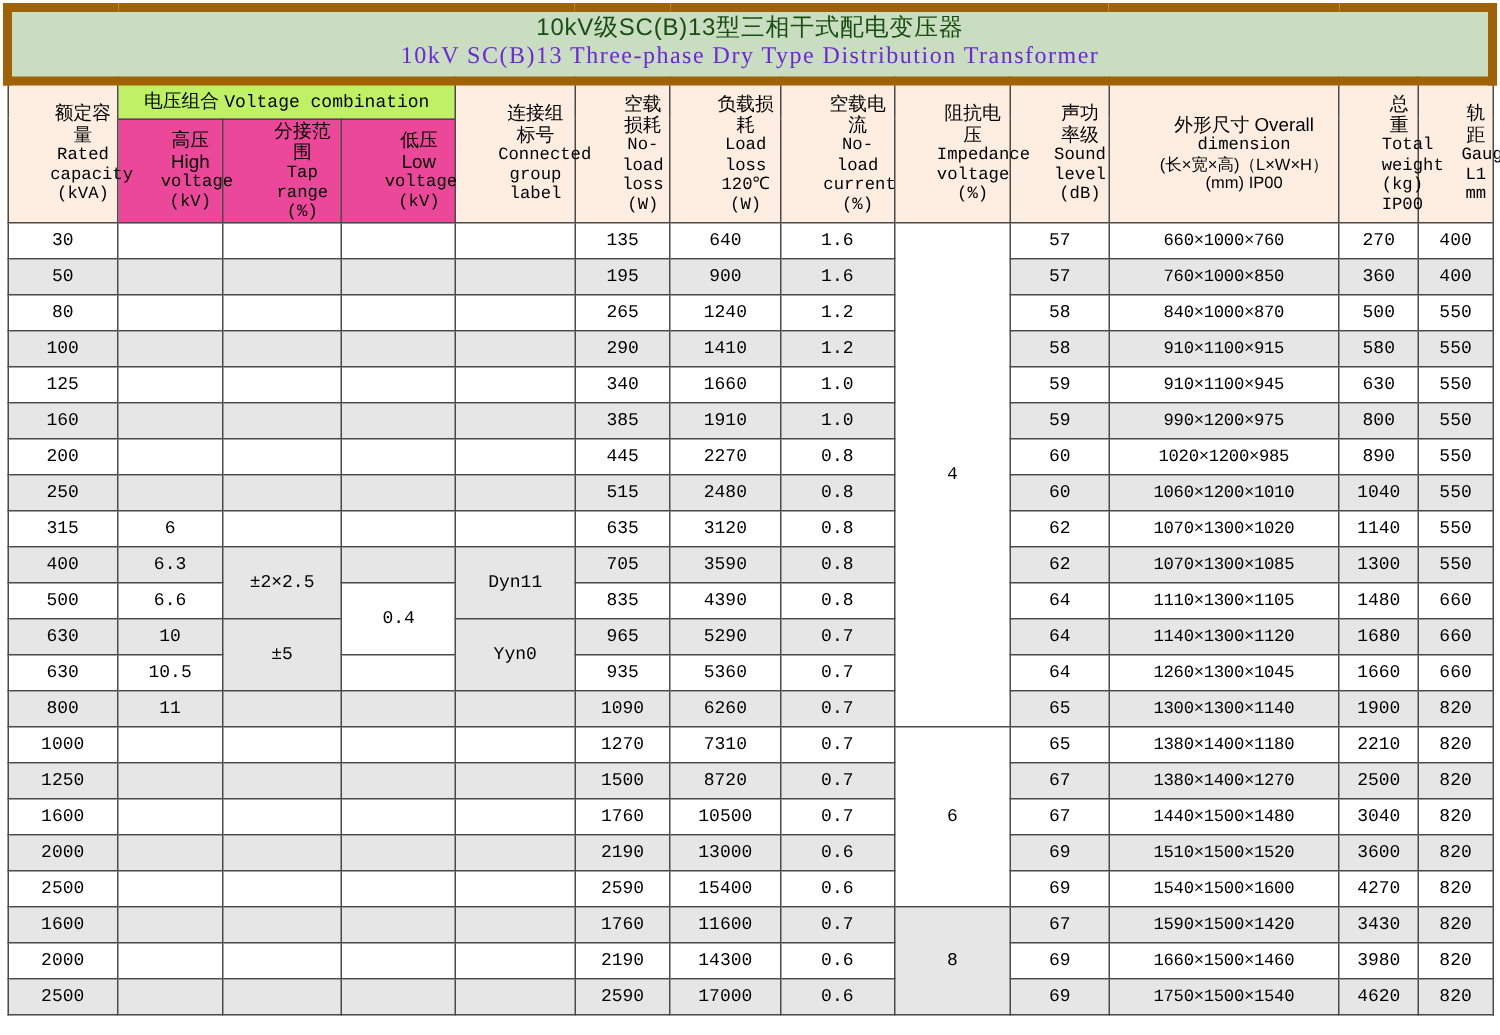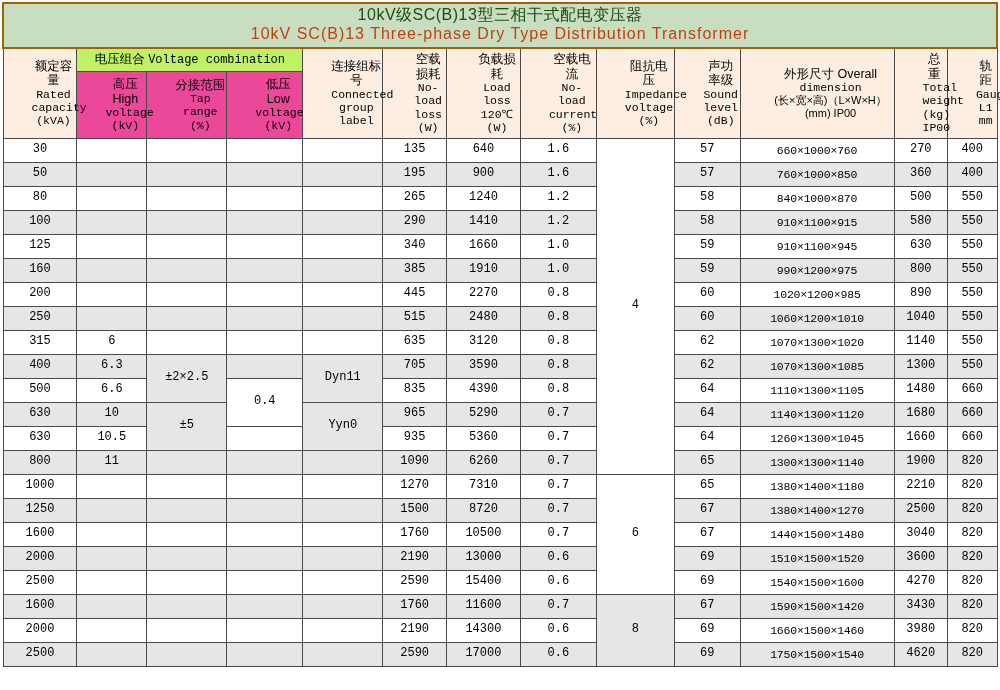--- a/index.html
+++ b/index.html
@@ -20,34 +20,34 @@
   td,th{
     border:1px solid #4a4a4a;
     text-align:center;
     vertical-align:middle;
     padding:0 1px;
     line-height:1.15;
     font-weight:normal;
   }
   .title-row td{
     background:#c9dec0;
-    border:2px solid #a16207;
+    border:6px solid #a16207;
     padding:2px 0 3px 0;
   }
   .title-cn{
     font-size:16px;
     color:#1a4d12;
     letter-spacing:0.5px;
     font-family:"Liberation Sans", sans-serif;
   }
   .title-en{
     font-size:16px;
-    color:#c2410c;
+    color:#6d28d9;
     letter-spacing:1px;
-    font-family:Liberation Sans, sans-serif;
+    font-family:Liberation Serif, serif;
     margin-top:1px;
   }
   .hdr{
     background:#fdeee1;
     font-size:12px;
     height:30px;
     padding-left:28px;
   }
   .hdr .cn{font-size:12.5px;}
   .hdr .en{font-size:11.5px;font-family:"Liberation Mono", monospace;}

